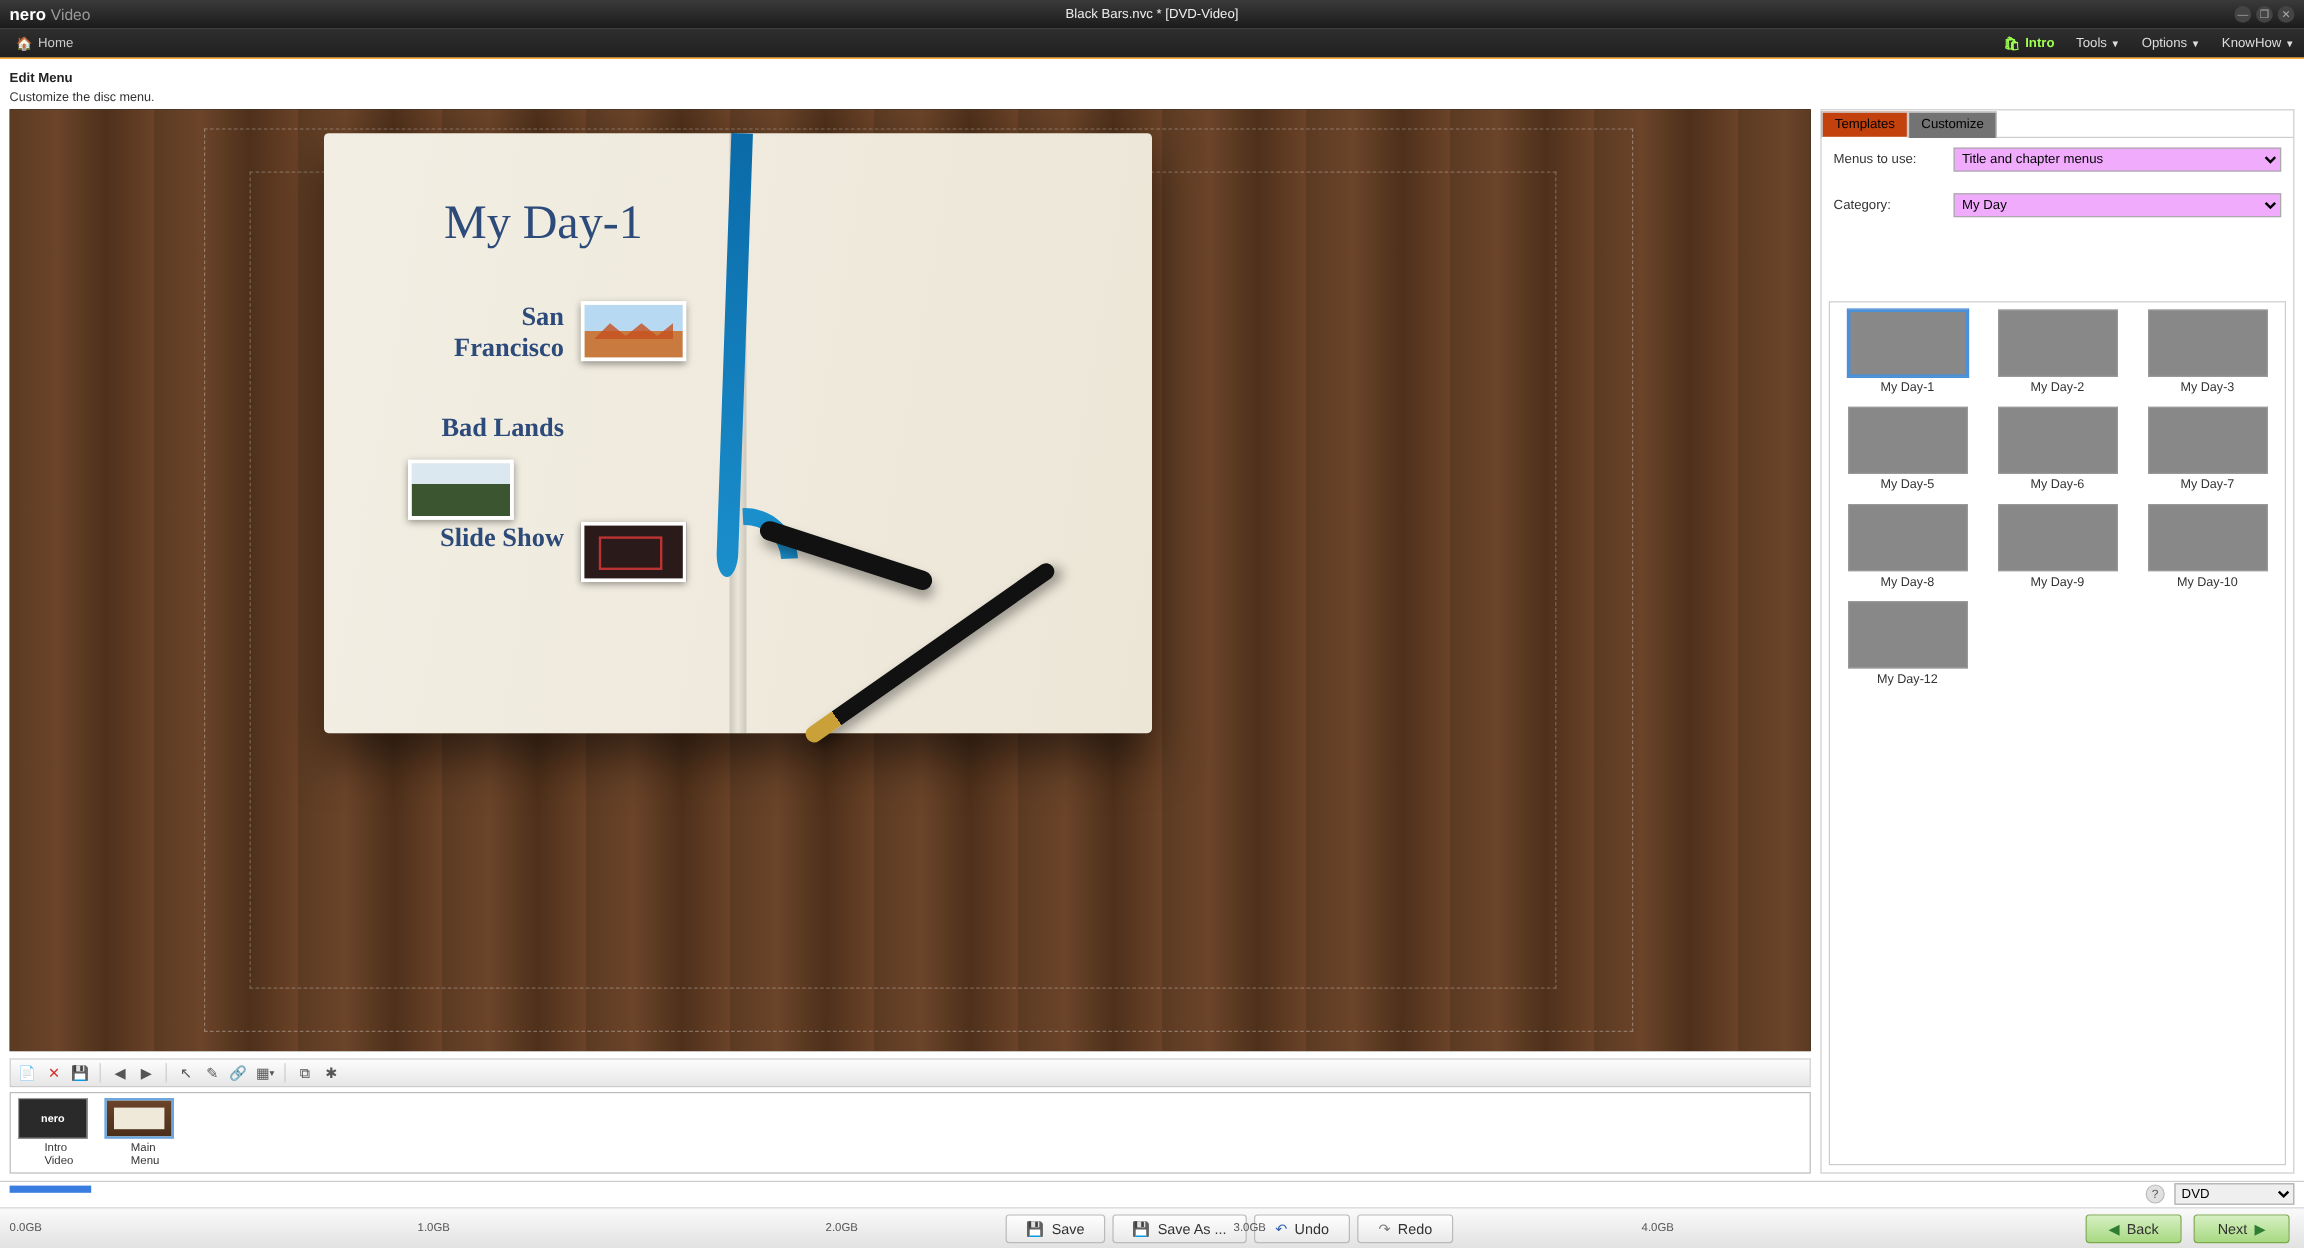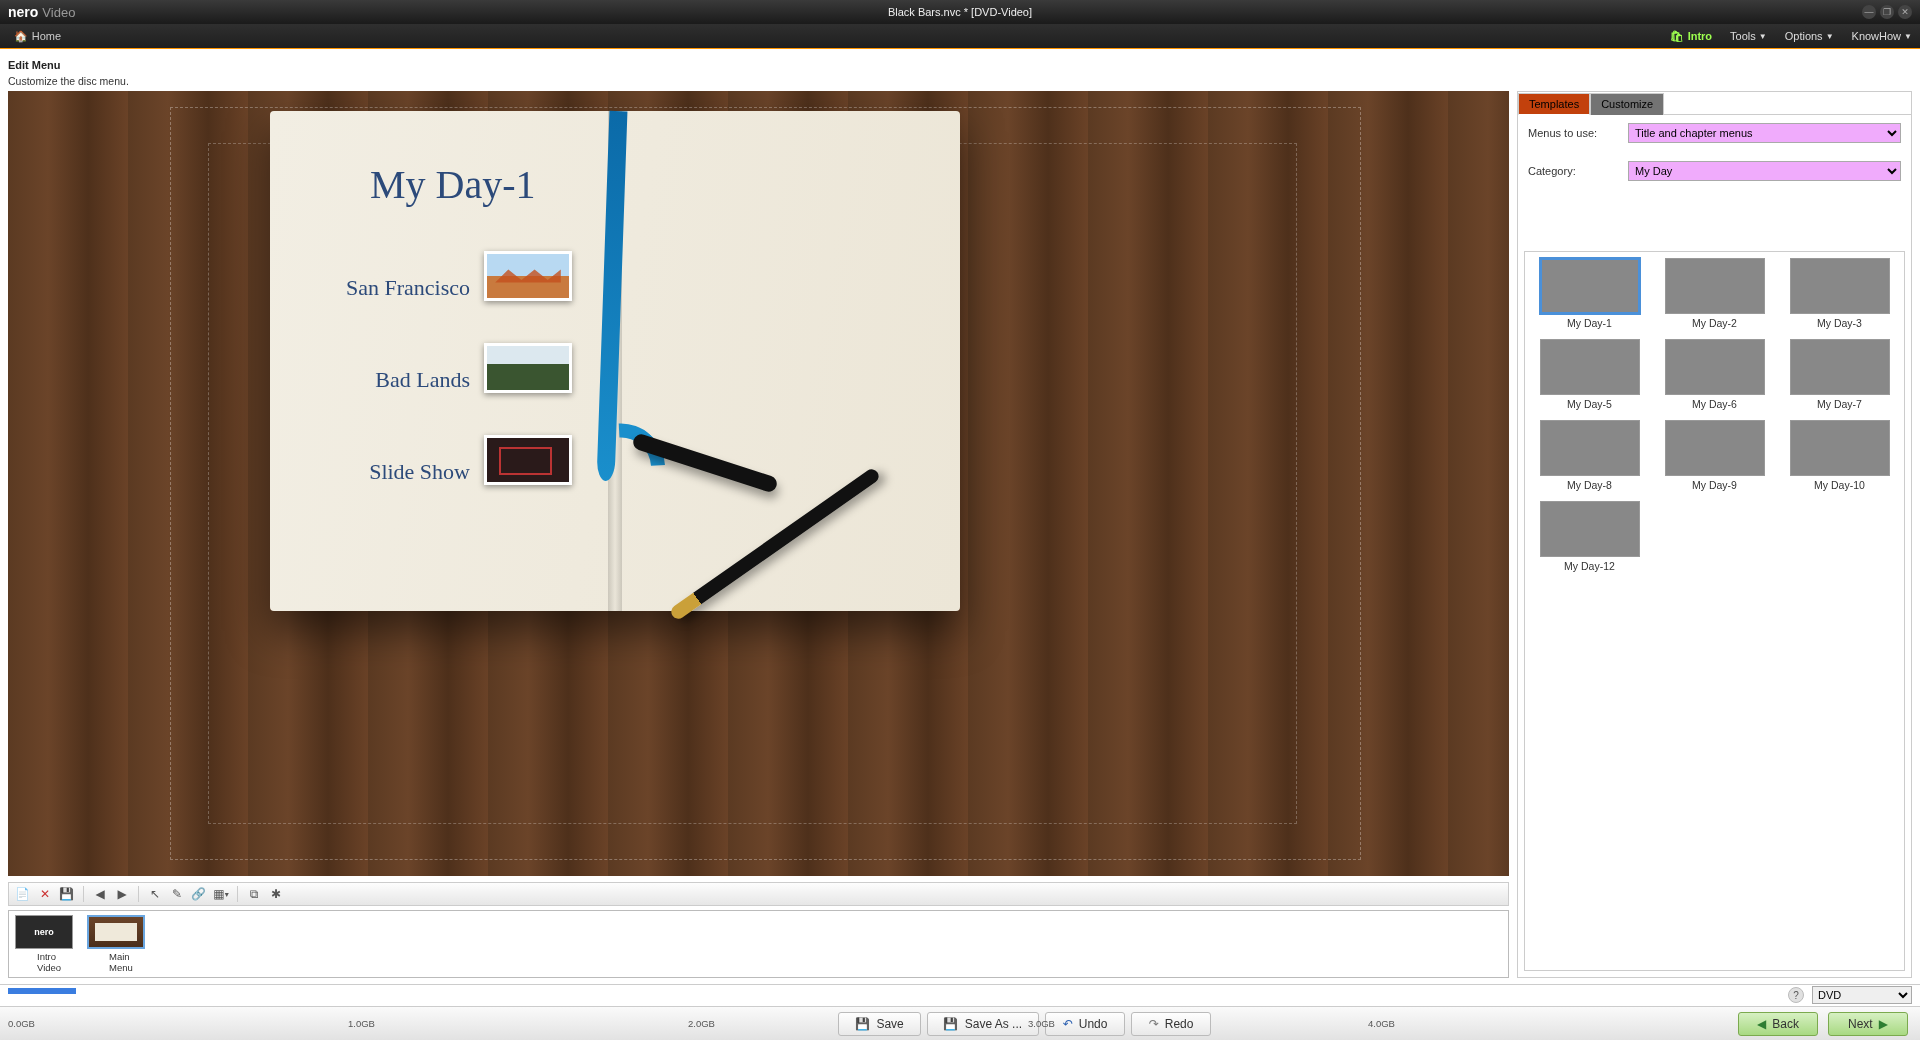--- a/index.html
+++ b/index.html
@@ -35,25 +35,25 @@
 .wood { position: absolute; inset: 0; background: repeating-linear-gradient(90deg, #5b3a22 0px, #6b4429 40px, #4e301b 80px, #6a4227 120px); }
 .safe-outer { position: absolute; left: 162px; top: 16px; right: 148px; bottom: 16px; border: 1px dashed rgba(255,255,255,0.3); }
 .safe-inner { position: absolute; left: 200px; top: 52px; right: 212px; bottom: 52px; border: 1px dashed rgba(255,255,255,0.25); }
 .book { position: absolute; left: 262px; top: 20px; width: 690px; height: 500px; background: linear-gradient(100deg, #f2eee3, #ece6d7); border-radius: 4px; box-shadow: 0 20px 40px rgba(0,0,0,0.5); }
 .book::before { content: ""; position: absolute; left: 50%; top: 0; bottom: 0; width: 14px; margin-left: -7px; background: linear-gradient(90deg, rgba(0,0,0,0.15), rgba(0,0,0,0.02), rgba(0,0,0,0.15)); }
 .ribbon { position: absolute; left: 333px; top: 0; width: 18px; height: 370px; background: linear-gradient(#0b6aa8, #1a8fcc); border-radius: 0 0 50% 50% / 0 0 20px 20px; transform: rotate(2deg); }
 .ribbon::after { content: ""; position: absolute; bottom: -30px; left: -20px; width: 60px; height: 60px; border: 14px solid #1a8fcc; border-color: #1a8fcc transparent transparent transparent; border-radius: 50%; transform: rotate(40deg); }
 .pen { position: absolute; right: 60px; bottom: 60px; width: 250px; height: 14px; background: linear-gradient(90deg, #caa039 0 30px, #111 30px); transform: rotate(-35deg); border-radius: 7px; box-shadow: 4px 6px 10px rgba(0,0,0,0.35); }
 .pen-cap { position: absolute; right: 180px; bottom: 140px; width: 150px; height: 16px; background: #111; transform: rotate(18deg); border-radius: 8px; box-shadow: 4px 6px 10px rgba(0,0,0,0.35); }
 .menu-title { position: absolute; left: 100px; top: 50px; font-family: "Brush Script MT", cursive; font-size: 40px; color: #2c4a7a; }
-.menu-item-row { position: absolute; left: 70px; display: flex; align-items: flex-end; gap: 14px; }
+.menu-item-row { position: absolute; left: 70px; display: flex; align-items: flex-start; gap: 14px; font-weight: bold; }
 .menu-item-row .label { font-family: "Brush Script MT", cursive; font-size: 22px; color: #2c4a7a; width: 130px; text-align: right; }
 .menu-item-row .thumb { width: 88px; height: 50px; background: #888; border: 3px solid #fff; box-shadow: 0 2px 6px rgba(0,0,0,0.4); }
 .row1 { top: 140px; }
-.row2 { top: 232px; }
+.row2 { top: 232px; flex-direction: column; }
 .row3 { top: 324px; }
 .thumb.sf { background: linear-gradient(#b8d9f2 50%, #c97a3e 50%); position: relative; }
 .thumb.sf::after { content: ""; position: absolute; left: 10%; right: 10%; top: 35%; height: 30%; background: rgba(196,80,30,0.8); clip-path: polygon(0 100%, 20% 0, 40% 80%, 60% 0, 80% 80%, 100% 0, 100% 100%); }
 .thumb.bl { background: linear-gradient(#dce8ef 40%, #3a5530 40%); }
 .thumb.ss { background: #2a1a1a; position: relative; }
 .thumb.ss::after { content: ""; position: absolute; left: 15%; top: 20%; width: 60%; height: 55%; border: 2px solid #b33; }
 
 
 .preview-toolbar { height: 24px; background: linear-gradient(#fdfdfd, #e6e6e6); border: 1px solid #ccc; display: flex; align-items: center; gap: 2px; padding: 0 4px; margin-top: 6px; }
 .preview-toolbar .tb-btn { width: 20px; height: 18px; display: inline-flex; align-items: center; justify-content: center; font-size: 12px; color: #555; cursor: pointer; border-radius: 2px; }

